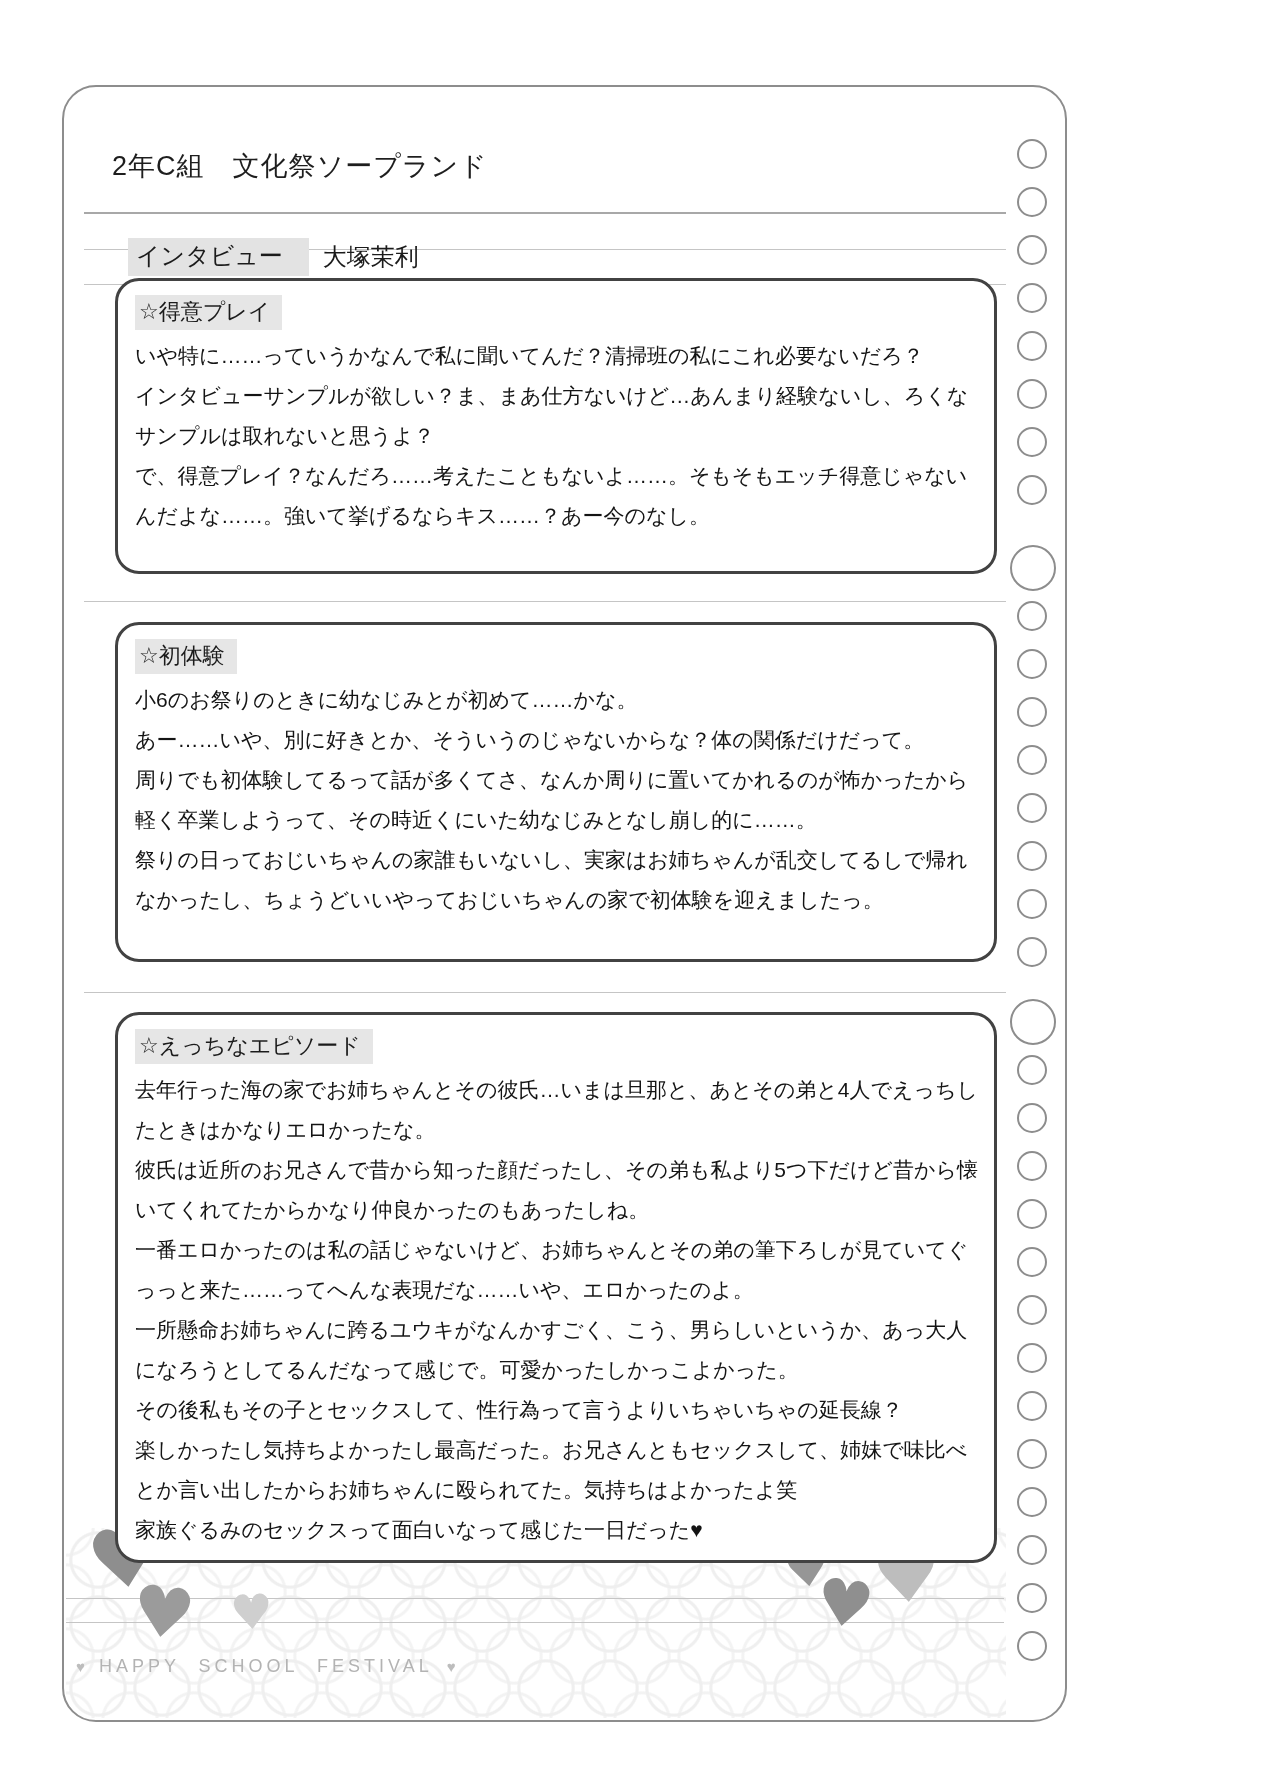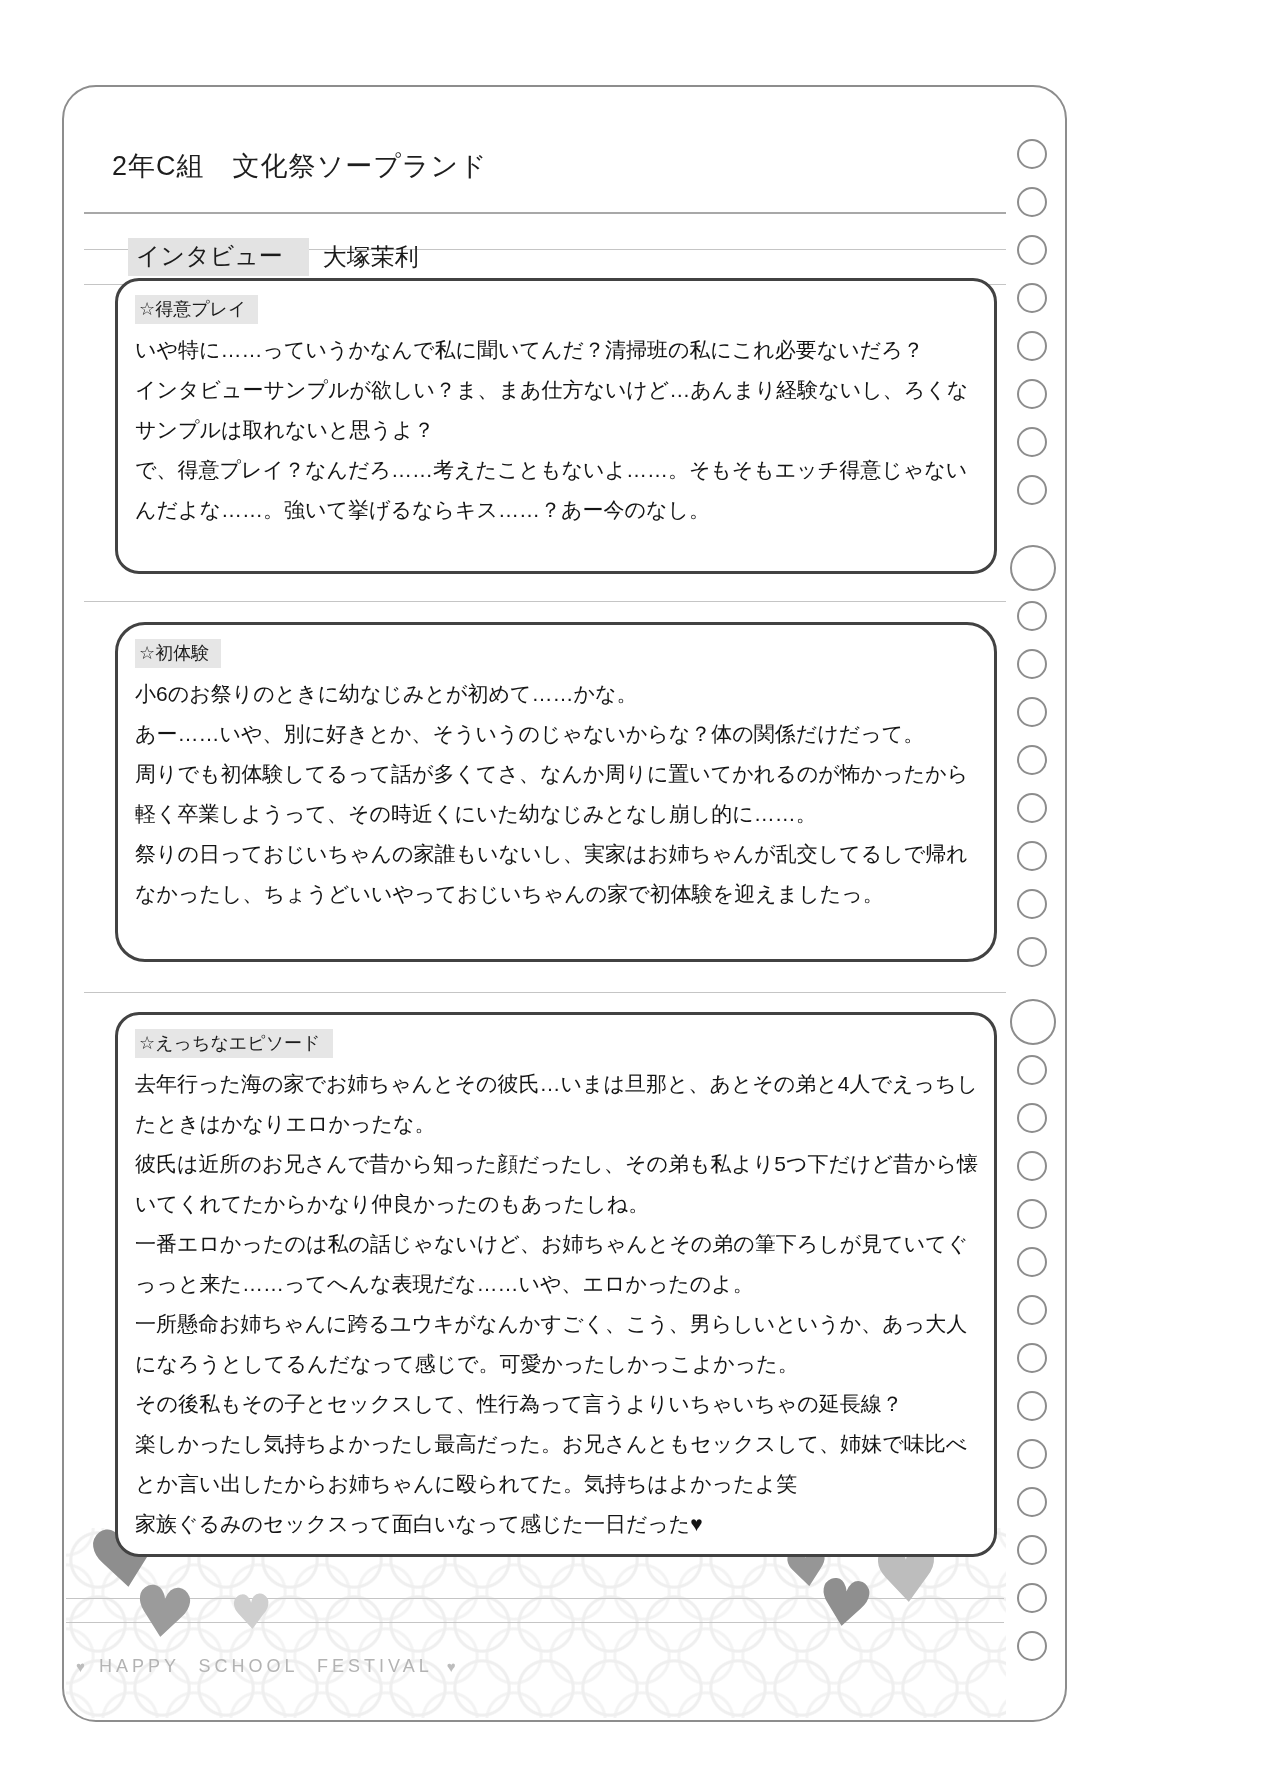--- a/index.html
+++ b/index.html
@@ -33,24 +33,24 @@
   .title { position:absolute; left:112px; top:148px; font-size:27px; letter-spacing:1px; color:#1e1e1e; z-index:3; }
   .iv-row { position:absolute; left:128px; top:238px; z-index:3; display:flex; align-items:center; }
   .iv-label { background:#e3e3e3; font-size:24px; padding:2px 26px 4px 8px; color:#1b1b1b; }
   .iv-name { font-size:24px; margin-left:14px; color:#1b1b1b; }
 
   
   .section-box { position:absolute; left:115px; width:882px; background:#ffffff;
                  border:3px solid #424242; border-radius:24px;
                  padding:12px 14px 10px 17px; z-index:3; }
   .sb-1 { top:278px; min-height:296px; }
-  .sb-2 { top:622px; min-height:340px;border-radius:30px; }
+  .sb-2 { top:622px; min-height:340px; }
   .sb-3 { top:1012px; min-height:524px; }
   .sec-heading { display:inline-block; background:#e6e6e6; color:#1b1b1b;
-                 font-size:18px; padding:2px 12px 3px 4px; margin:2px 0 6px 0; }
+                 font-size:22px; padding:2px 12px 3px 4px; margin:2px 0 6px 0; }
   .sec-text p { font-size:21px; line-height:40px; color:#141414; text-align:left; }
 
   
   .hole { position:absolute; left:1017px; width:30px; height:30px; border:2px solid #8d8d8d;
           border-radius:50%; background:#ffffff; z-index:3; }
   .hole.large { left:1010px; width:46px; height:46px; }
 
   
   .heart { position:absolute; z-index:2; line-height:1; font-family:"DejaVu Sans",sans-serif; }
   .h-a { left:88px;  top:1518px; font-size:82px; color:#8e8e8e; transform:rotate(-8deg); }

